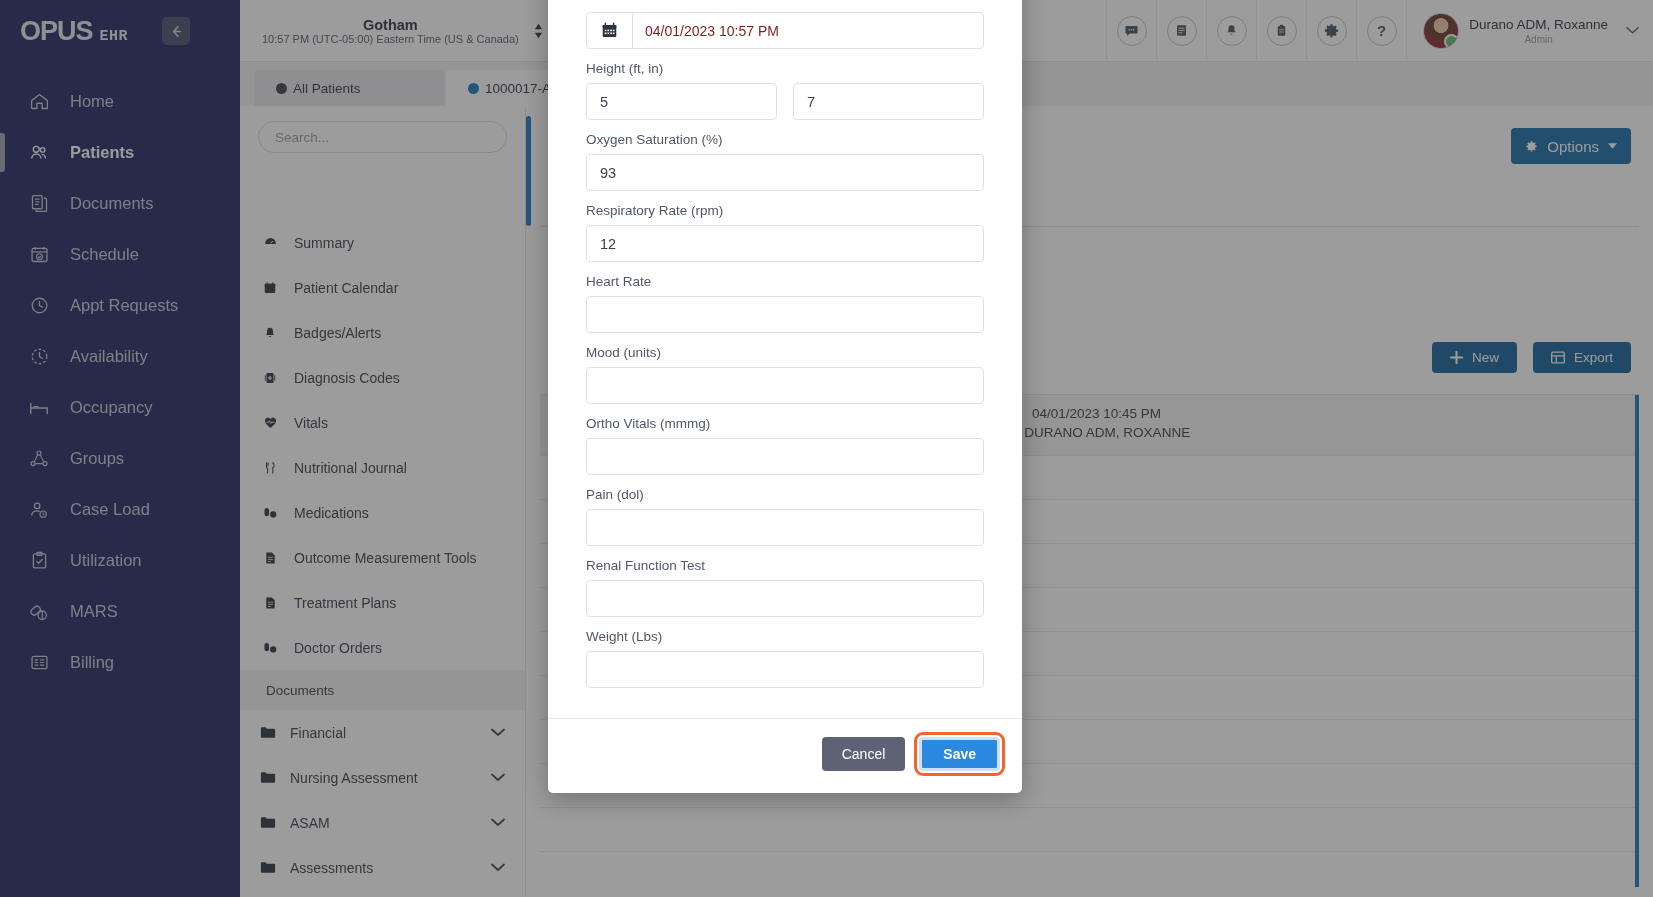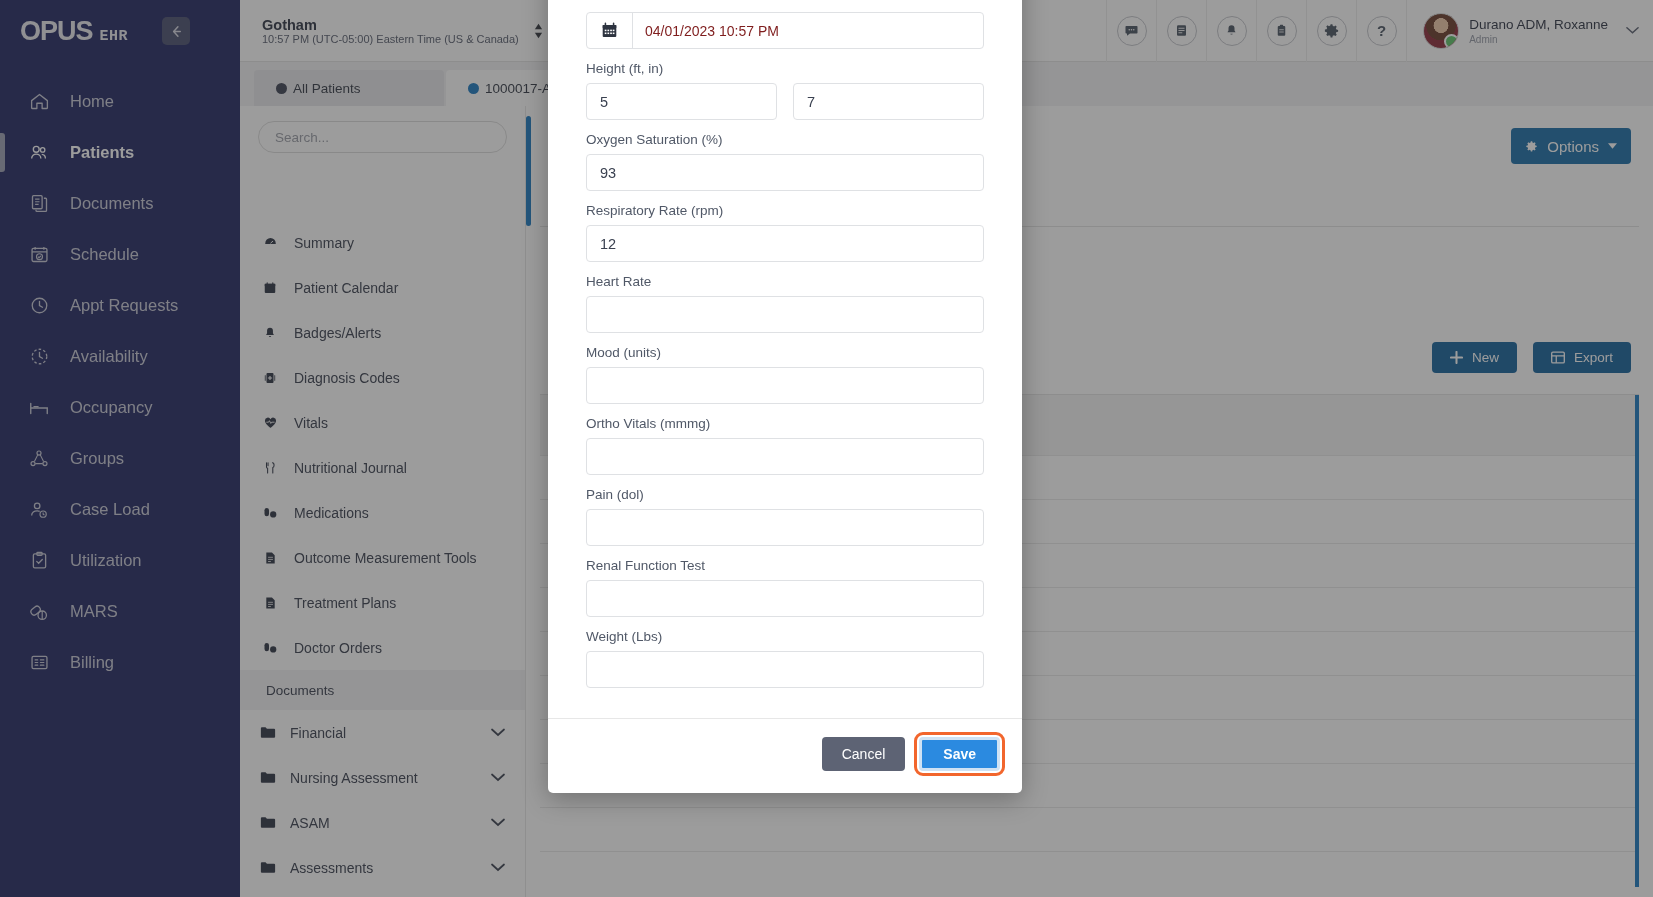--- a/index.html
+++ b/index.html
@@ -39,21 +39,21 @@
     padding-left: 26px; color: #c8c9d6; font-size: 16.5px; cursor: pointer;
     position: relative;
   }
   .nav-item .ico { width: 26px; display:flex; align-items:center; justify-content:center; color:#c8c9d6; }
   .nav-item.active { color: #ffffff; font-weight: 700; }
   .nav-item.active::before {
     content:""; position:absolute; left:0; top:6px; bottom:6px; width:5px; background:#9ea0b4; border-radius:0 3px 3px 0;
   }
 
   
-  .mid-wrap { flex: 1 1 auto; display: flex; flex-direction: column; min-width: 0; }
+  .mid-wrap { flex: 1 1 auto; display: flex; flex-direction: column; min-width: 0; text-align: center; }
 
   .topbar {
     height: 62px; background: #ffffff; display: flex; align-items: center;
     border-bottom: 1px solid #e3e3e3; position: relative;
   }
   .facility {
     padding-left: 22px; display: flex; align-items: center; gap: 14px; min-width: 290px;
     cursor: pointer;
   }
   .facility-name { font-size: 14.5px; font-weight: 700; color: #2f3545; }

